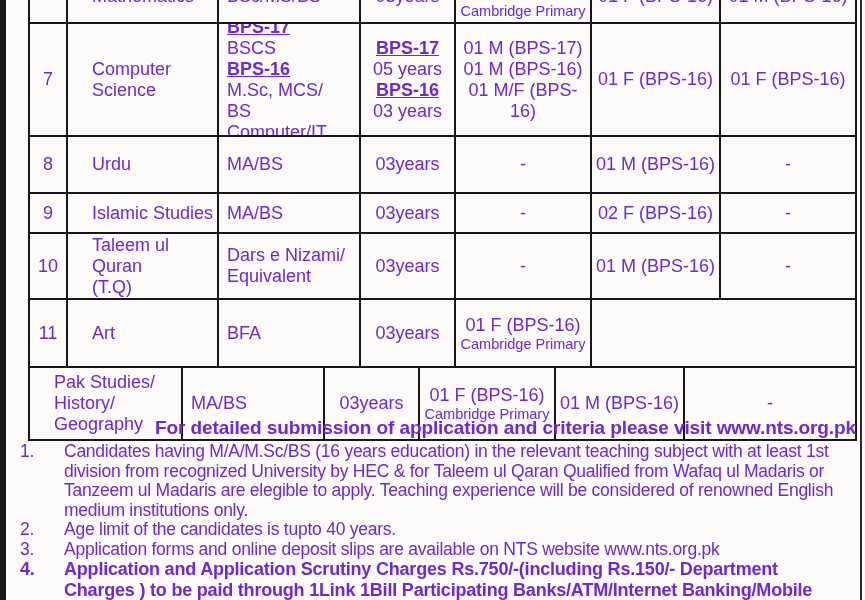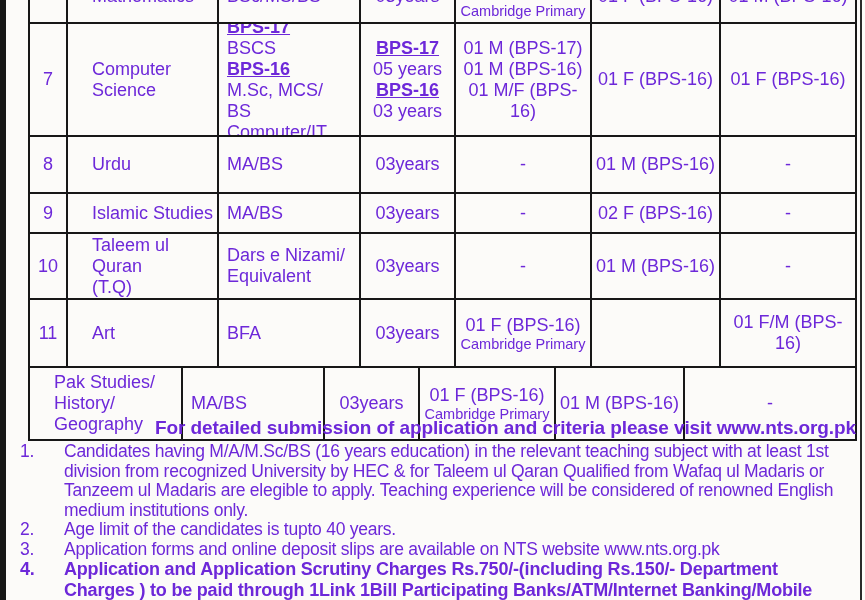--- a/index.html
+++ b/index.html
@@ -166,21 +166,20 @@
     <div class="trow r-11">
       <div class="cell c-no">11</div>
       <div class="cell c-sub">Art</div>
       <div class="cell c-qual">BFA</div>
       <div class="cell c-exp">03years</div>
       <div class="cell c-5">
         <div>01 F (BPS-16)</div>
         <div class="small">Cambridge Primary</div>
       </div>
       <div class="cell c-6"></div>
-      <div class="cell c-7">01 F/M (BPS-16)</div>
     </div>
 
     <div class="trow r-12">
       <div class="cell c-sub">
         <div>Pak Studies/</div>
         <div>History/</div>
         <div>Geography</div>
       </div>
       <div class="cell c-qual">MA/BS</div>
       <div class="cell c-exp">03years</div>

